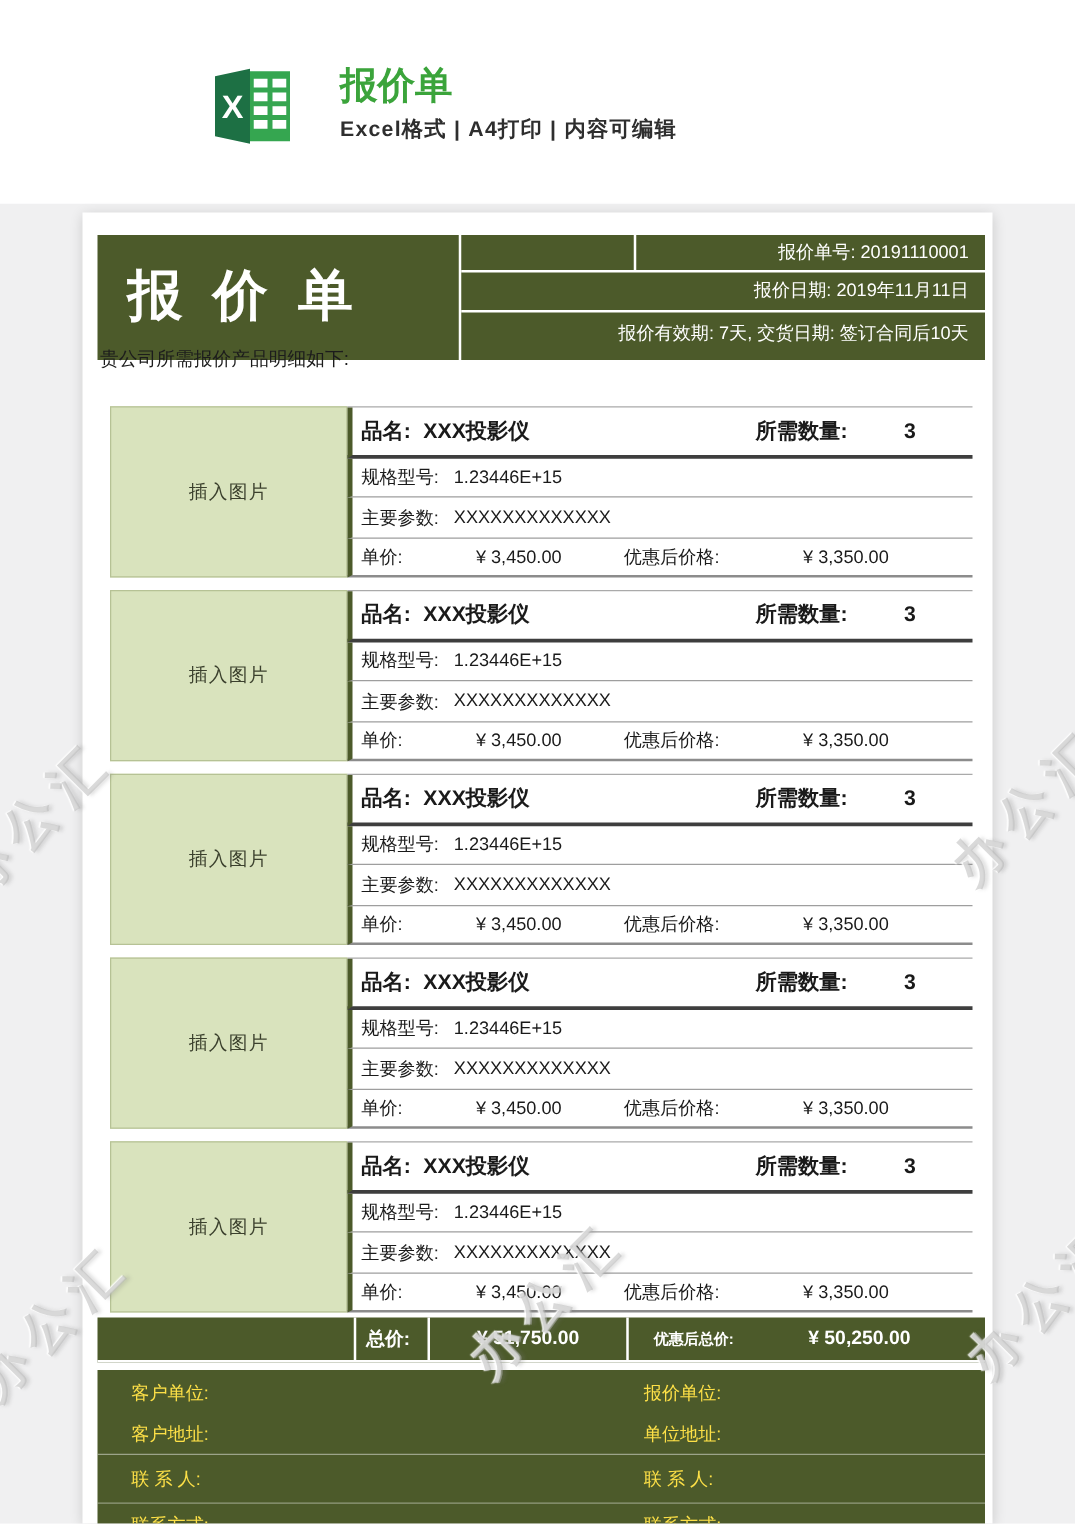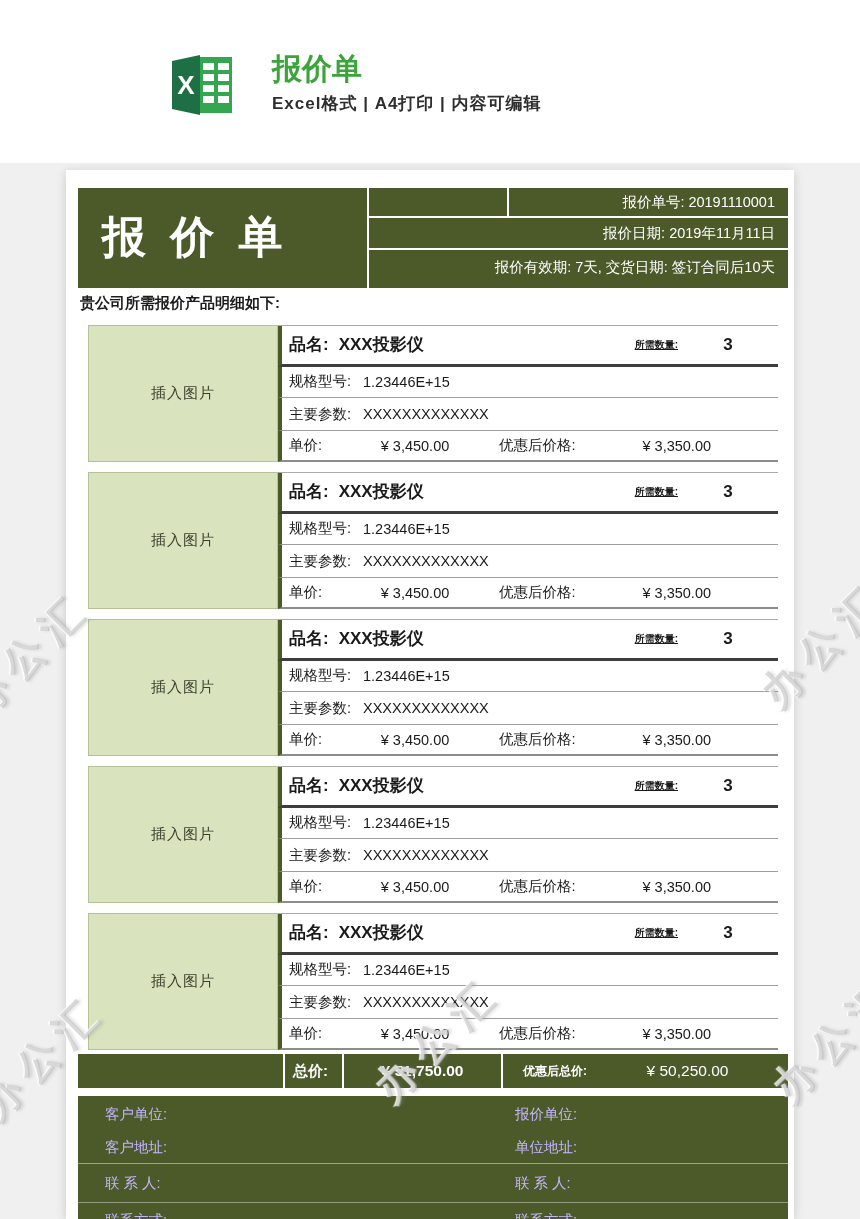--- a/index.html
+++ b/index.html
@@ -23,31 +23,31 @@
   .doc-title{position:absolute;left:24px;top:0;height:100px;line-height:98px;font-size:44px;
     font-weight:bold;color:#fff;letter-spacing:6px;white-space:nowrap;}
   .hdr-right{position:absolute;left:289px;top:0;width:421px;height:100px;display:flex;flex-direction:column;
     border-left:2px solid #fff;box-sizing:border-box;}
   .hdr-row{position:relative;color:#fff;font-size:14.5px;text-align:right;padding-right:13px;box-sizing:border-box;}
   .hdr-row1{height:30px;line-height:28px;border-bottom:2px solid #fff;}
   .hdr-row1 .cell-div{position:absolute;left:138px;top:0;height:100%;width:2px;background:#fff;}
   .hdr-row2{height:32px;line-height:30px;border-bottom:2px solid #fff;}
   .hdr-row3{flex:1;line-height:34px;border-radius:11px;}
 
-  .intro{position:absolute;left:14px;top:124px;font-size:15px;color:#1c1c1c;font-weight:bold;}
+  .intro{position:absolute;left:14px;top:108px;font-size:15px;color:#1c1c1c;}
 
   
   .products{position:absolute;left:22px;top:155px;width:700px;}
   .product{display:flex;height:137px;margin-bottom:10px;}
   .img-box{width:190px;background:#d9e3bd;border:1px solid #b6c295;box-sizing:border-box;
     display:flex;align-items:center;justify-content:center;font-size:15px;color:#3b402d;letter-spacing:1px;}
   .ptable{margin-left:0;width:500px;box-sizing:border-box;display:flex;flex-direction:column;border-top:1px solid #aaa;}
   .prow{border-left:4px solid #4c5a2a;display:flex;align-items:center;box-sizing:border-box;padding-left:7px;color:#1a1a1a;}
   .prow1{height:42px;border-bottom:3px solid #3e3e3e;font-weight:bold;font-size:17px;}
-  .prow1 .qlabel{font-size:10px;text-decoration:underline;}
+  .prow1 .qlabel{font-size:17px;}
   .prow1 .qval{width:100px;text-align:center;font-size:17px;}
   .prow1 .spacer{flex:1;}
   .prow2{height:33px;border-bottom:1px solid #9e9e9e;font-size:14.5px;}
   .prow3{height:34px;border-bottom:1px solid #9e9e9e;font-size:14.5px;}
   .prow2 .val,.prow3 .val{margin-left:12px;}
   .prow4{height:32px;border-bottom:2px solid #8c8c8c;font-size:14.5px;}
   .prow4 .p4-label{width:52px;}
   .prow4 .p4-price{width:148px;text-align:center;}
   .prow4 .p4-dlabel{margin-left:10px;}
   .prow4 .p4-dprice{flex:1;text-align:center;}
@@ -55,25 +55,25 @@
   
   .totals{position:absolute;left:12px;top:884px;width:710px;height:34px;background:#4c5a2a;
     border-bottom:2px solid #fff;display:flex;align-items:stretch;color:#fff;box-sizing:content-box;}
   .t-empty{width:207px;border-right:2px solid #fff;box-sizing:border-box;}
   .t-label{width:59px;border-right:2px solid #fff;display:flex;align-items:center;padding-left:8px;
     font-weight:bold;font-size:15px;box-sizing:border-box;}
   .t-value{width:159px;border-right:2px solid #fff;display:flex;align-items:center;justify-content:center;
     font-weight:bold;font-size:15.5px;box-sizing:border-box;}
   .t-last{flex:1;display:flex;align-items:center;}
   .t-dlabel{padding-left:20px;font-weight:bold;font-size:12px;}
-  .t-dvalue{flex:1;text-align:center;font-weight:normal;font-size:15.5px;}
+  .t-dvalue{flex:1;text-align:center;font-weight:bold;font-size:15.5px;}
 
   
   .footer{position:absolute;left:12px;top:926px;width:710px;height:123px;background:#4c5a2a;
-    color:#c4b5fd;font-size:14.5px;overflow:hidden;}
+    color:#fde047;font-size:14.5px;overflow:hidden;}
   .f-row{display:flex;align-items:center;box-sizing:border-box;}
   .f-rowA{height:36px;}
   .f-rowB{height:32px;border-bottom:1px solid rgba(255,255,255,0.45);}
   .f-rowC{height:39px;border-bottom:1px solid rgba(255,255,255,0.4);}
   .f-rowD{height:35px;}
   .f-left{margin-left:27px;width:410px;}
 
   
   .wm{position:absolute;z-index:9;transform:translate(-50%,-50%) rotate(-45deg);
     font-size:42px;font-weight:bold;letter-spacing:10px;white-space:nowrap;pointer-events:none;

